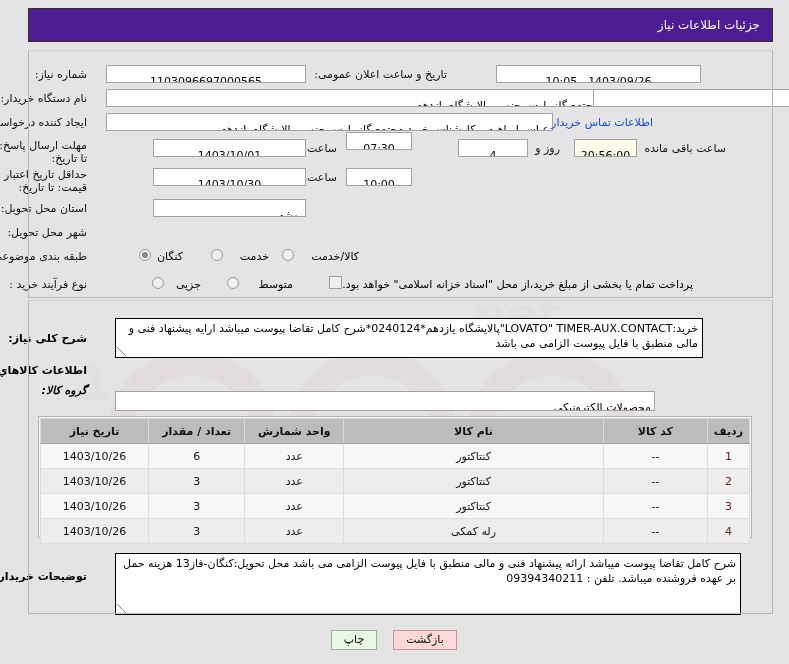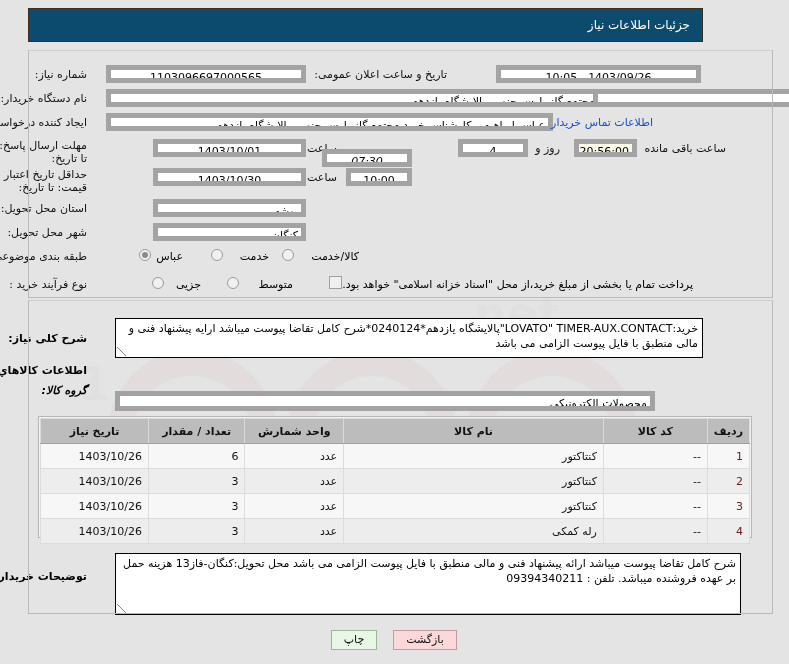--- a/index.html
+++ b/index.html
@@ -27,22 +27,22 @@
     width: 789px; height: 200px;
     pointer-events: none;
     z-index: 0;
     opacity: .30;
   }
 
   
   .titlebar {
     position: absolute;
     left: 28px; top: 8px;
-    width: 675px; height: 34px;
-    background: #0c4a6e;
+    width: 745px; height: 34px;
+    background: #4c1d95;
     border: 1px solid #3d2f1c;
     box-sizing: border-box;
   }
   .titlebar .ttl {
     position: absolute;
     right: 12px; top: 9px;
     color: #ffffff;
     font-size: 12px;
     font-weight: normal;
     white-space: nowrap;
@@ -69,24 +69,24 @@
     text-align: right;
   }
   .lbl.two {
     white-space: normal;
     width: 96px;
   }
   .fld {
     position: absolute;
     box-sizing: border-box;
     background: #ffffff;
-    border: 5px solid #a3a3a3;
+    border: 1px solid #a3a3a3;
     font-size: 11px;
     line-height: 16px;
-    padding: 0 3px;
+    padding: 8px 3px;
     overflow: hidden;
     white-space: nowrap;
     color: #000;
   }
   .fld.center { text-align: center; }
   .fld.right  { text-align: right; }
   .fld.cream  { background: #fbfbe7; }
   .link {
     position: absolute;
     color: #1850c8;
@@ -176,21 +176,21 @@
     font-size: 11px;
     height: 24px;
     padding: 0 4px;
     color: #111;
     text-align: center;
   }
   #goods-table td {
     border: 1px solid #dcdcdc;
     height: 24px;
     padding: 0 6px;
-    text-align: right;
+    text-align: center;
     color: #111;
     background: #f7f7f7;
   }
   #goods-table tbody tr:nth-child(even) td { background: #ededed; }
   #goods-table td.idx { color: #6b2020; }
 
   .tbl-wrap {
     position: absolute;
     left: 38px; top: 416px;
     width: 714px; height: 122px;
@@ -257,40 +257,39 @@
   <div class="fld right" style="right:186px; top:89px; width:497px; height:18px;">مجتمع گاز پارس جنوبی  پالایشگاه یازدهم</div>
   <div class="fld right" style="right:0px; top:89px; width:196px; height:18px; border-right:none;"></div>
 
   <div class="lbl" style="right:702px; top:116px;">ایجاد کننده درخواست:</div>
   <div class="fld right" style="right:236px; top:113px; width:447px; height:18px;">عباس ابراهیمی کارشناس خرید مجتمع گاز پارس جنوبی  پالایشگاه یازدهم</div>
   <div class="link" style="right:136px; top:116px;">اطلاعات تماس خریدار</div>
 
   <div class="lbl two" style="right:702px; top:139px; width:96px;">مهلت ارسال پاسخ: تا تاریخ:</div>
   <div class="fld center" style="right:483px; top:139px; width:153px; height:18px;">1403/10/01</div>
   <div class="lbl" style="right:452px; top:142px;">ساعت</div>
-  <div class="fld center" style="right:377px; top:149px; width:90px; height:18px;font-style:italic;">07:30</div>
+  <div class="fld center" style="right:377px; top:132px; width:66px; height:18px;">07:30</div>
   <div class="fld center" style="right:261px; top:139px; width:70px; height:18px;">4</div>
   <div class="lbl" style="right:229px; top:142px;">روز و</div>
   <div class="fld cream center" style="right:152px; top:139px; width:63px; height:18px;">20:56:00</div>
   <div class="lbl" style="right:63px; top:142px;">ساعت باقی مانده</div>
 
   <div class="lbl two" style="right:702px; top:168px; width:96px;">حداقل تاریخ اعتبار قیمت: تا تاریخ:</div>
   <div class="fld center" style="right:483px; top:168px; width:153px; height:18px;">1403/10/30</div>
   <div class="lbl" style="right:452px; top:171px;">ساعت</div>
   <div class="fld center" style="right:377px; top:168px; width:66px; height:18px;">10:00</div>
 
   <div class="lbl" style="right:702px; top:202px;">استان محل تحویل:</div>
   <div class="fld right" style="right:483px; top:199px; width:153px; height:18px;">بوشهر</div>
 
   <div class="lbl" style="right:702px; top:226px;">شهر محل تحویل:</div>
-  <div class="fld right" style="right:483px; top:223px; width:153px; height:18px;">کنگان</div>
 
   <div class="lbl" style="right:702px; top:250px;">طبقه بندی موضوعی:</div>
   <span class="radio on" style="right:638px; top:249px;"></span>
-  <span class="radio-lbl" style="right:606px; top:250px;">عباس</span>
+  <span class="radio-lbl" style="right:606px; top:250px;">کنگان</span>
   <span class="radio" style="right:566px; top:249px;"></span>
   <span class="radio-lbl" style="right:520px; top:250px;">خدمت</span>
   <span class="radio" style="right:495px; top:249px;"></span>
   <span class="radio-lbl" style="right:430px; top:250px;">کالا/خدمت</span>
 
   <div class="lbl" style="right:702px; top:278px;">نوع فرآیند خرید :</div>
   <span class="radio" style="right:625px; top:277px;"></span>
   <span class="radio-lbl" style="right:588px; top:278px;">جزیی</span>
   <span class="radio" style="right:550px; top:277px;"></span>
   <span class="radio-lbl" style="right:496px; top:278px;">متوسط</span>

